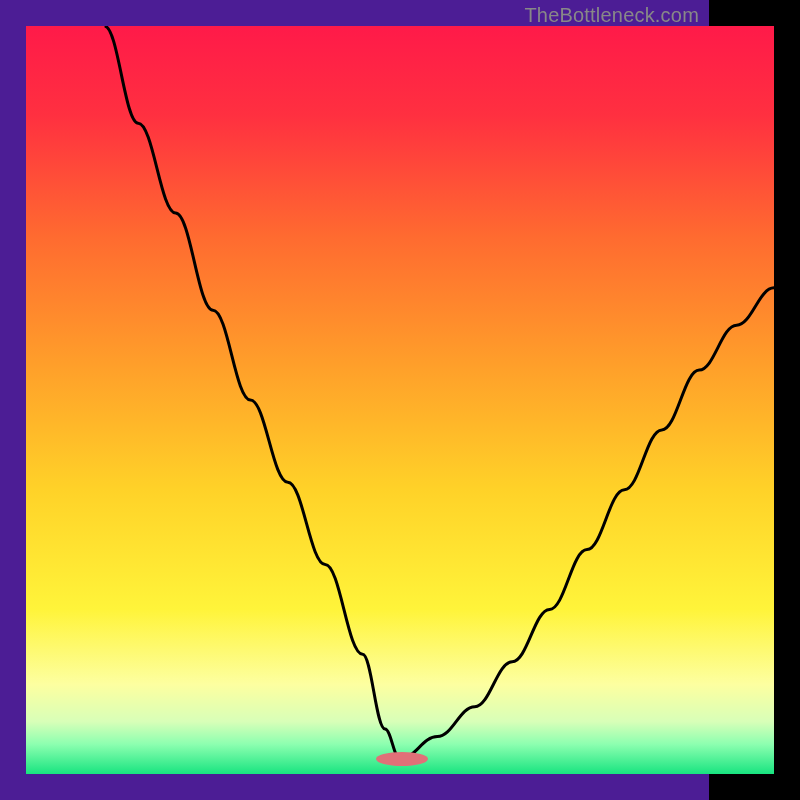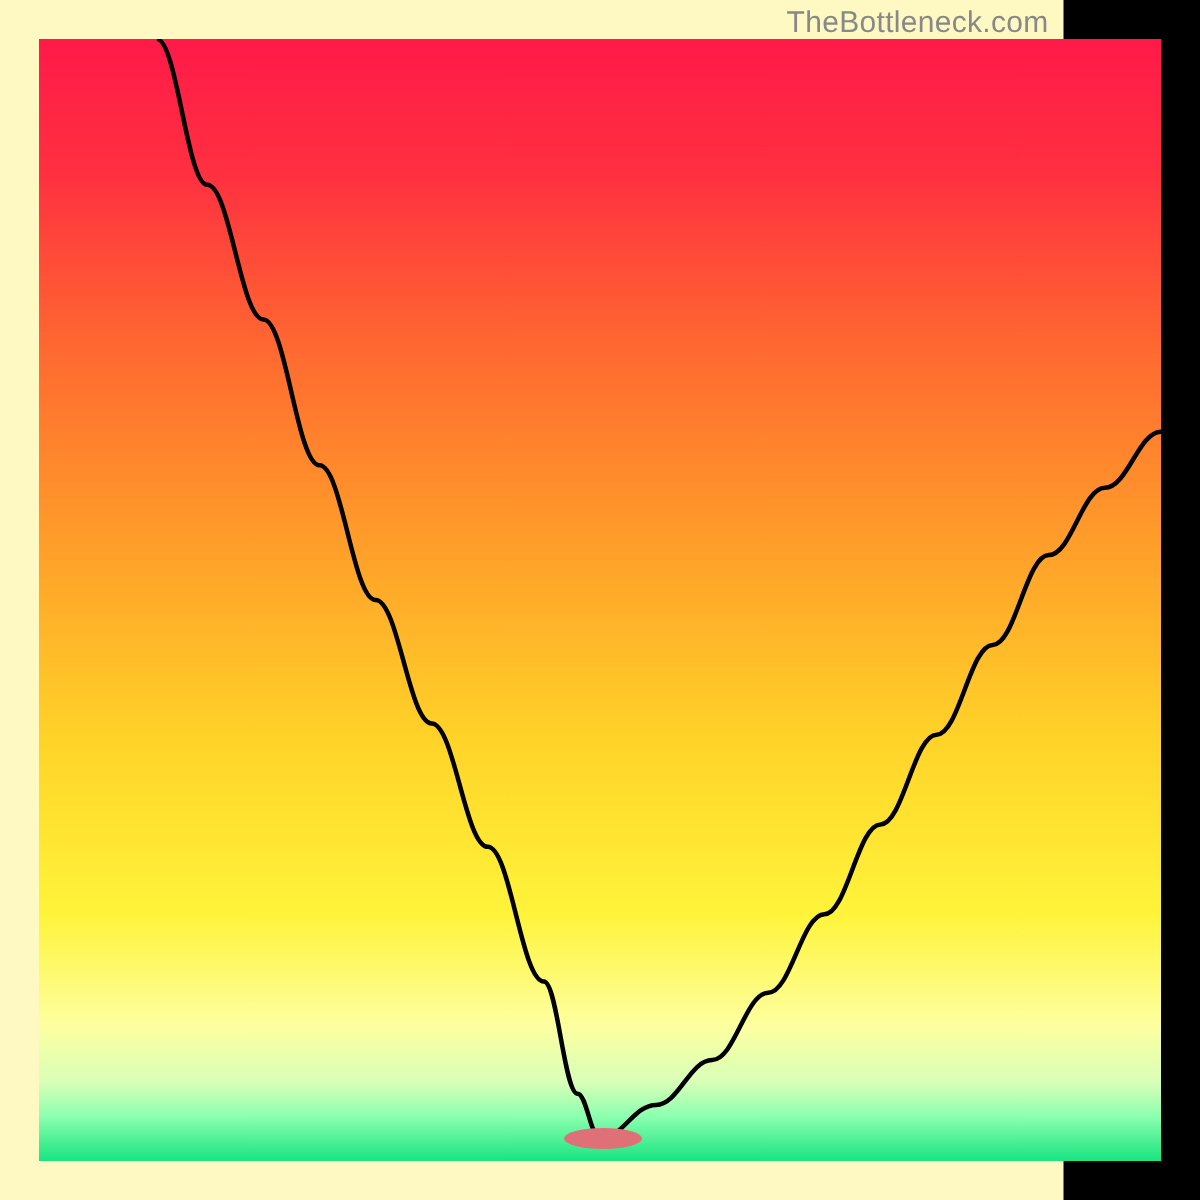--- a/index.html
+++ b/index.html
@@ -8,21 +8,21 @@
     width: 800px;
     height: 800px;
     background: #000;
     font-family: Arial, Helvetica, sans-serif;
     overflow: hidden;
   }
   .frame {
     position: relative;
     width: 709px;
     height: 800px;
-    background: #fef9c3;
+    background: #4c1d95;
     text-align: right;
   }
   .plot-area {
     position: absolute;
     left: 26px;
     top: 26px;
     width: 748px;
     height: 748px;
     overflow: hidden;
   }

